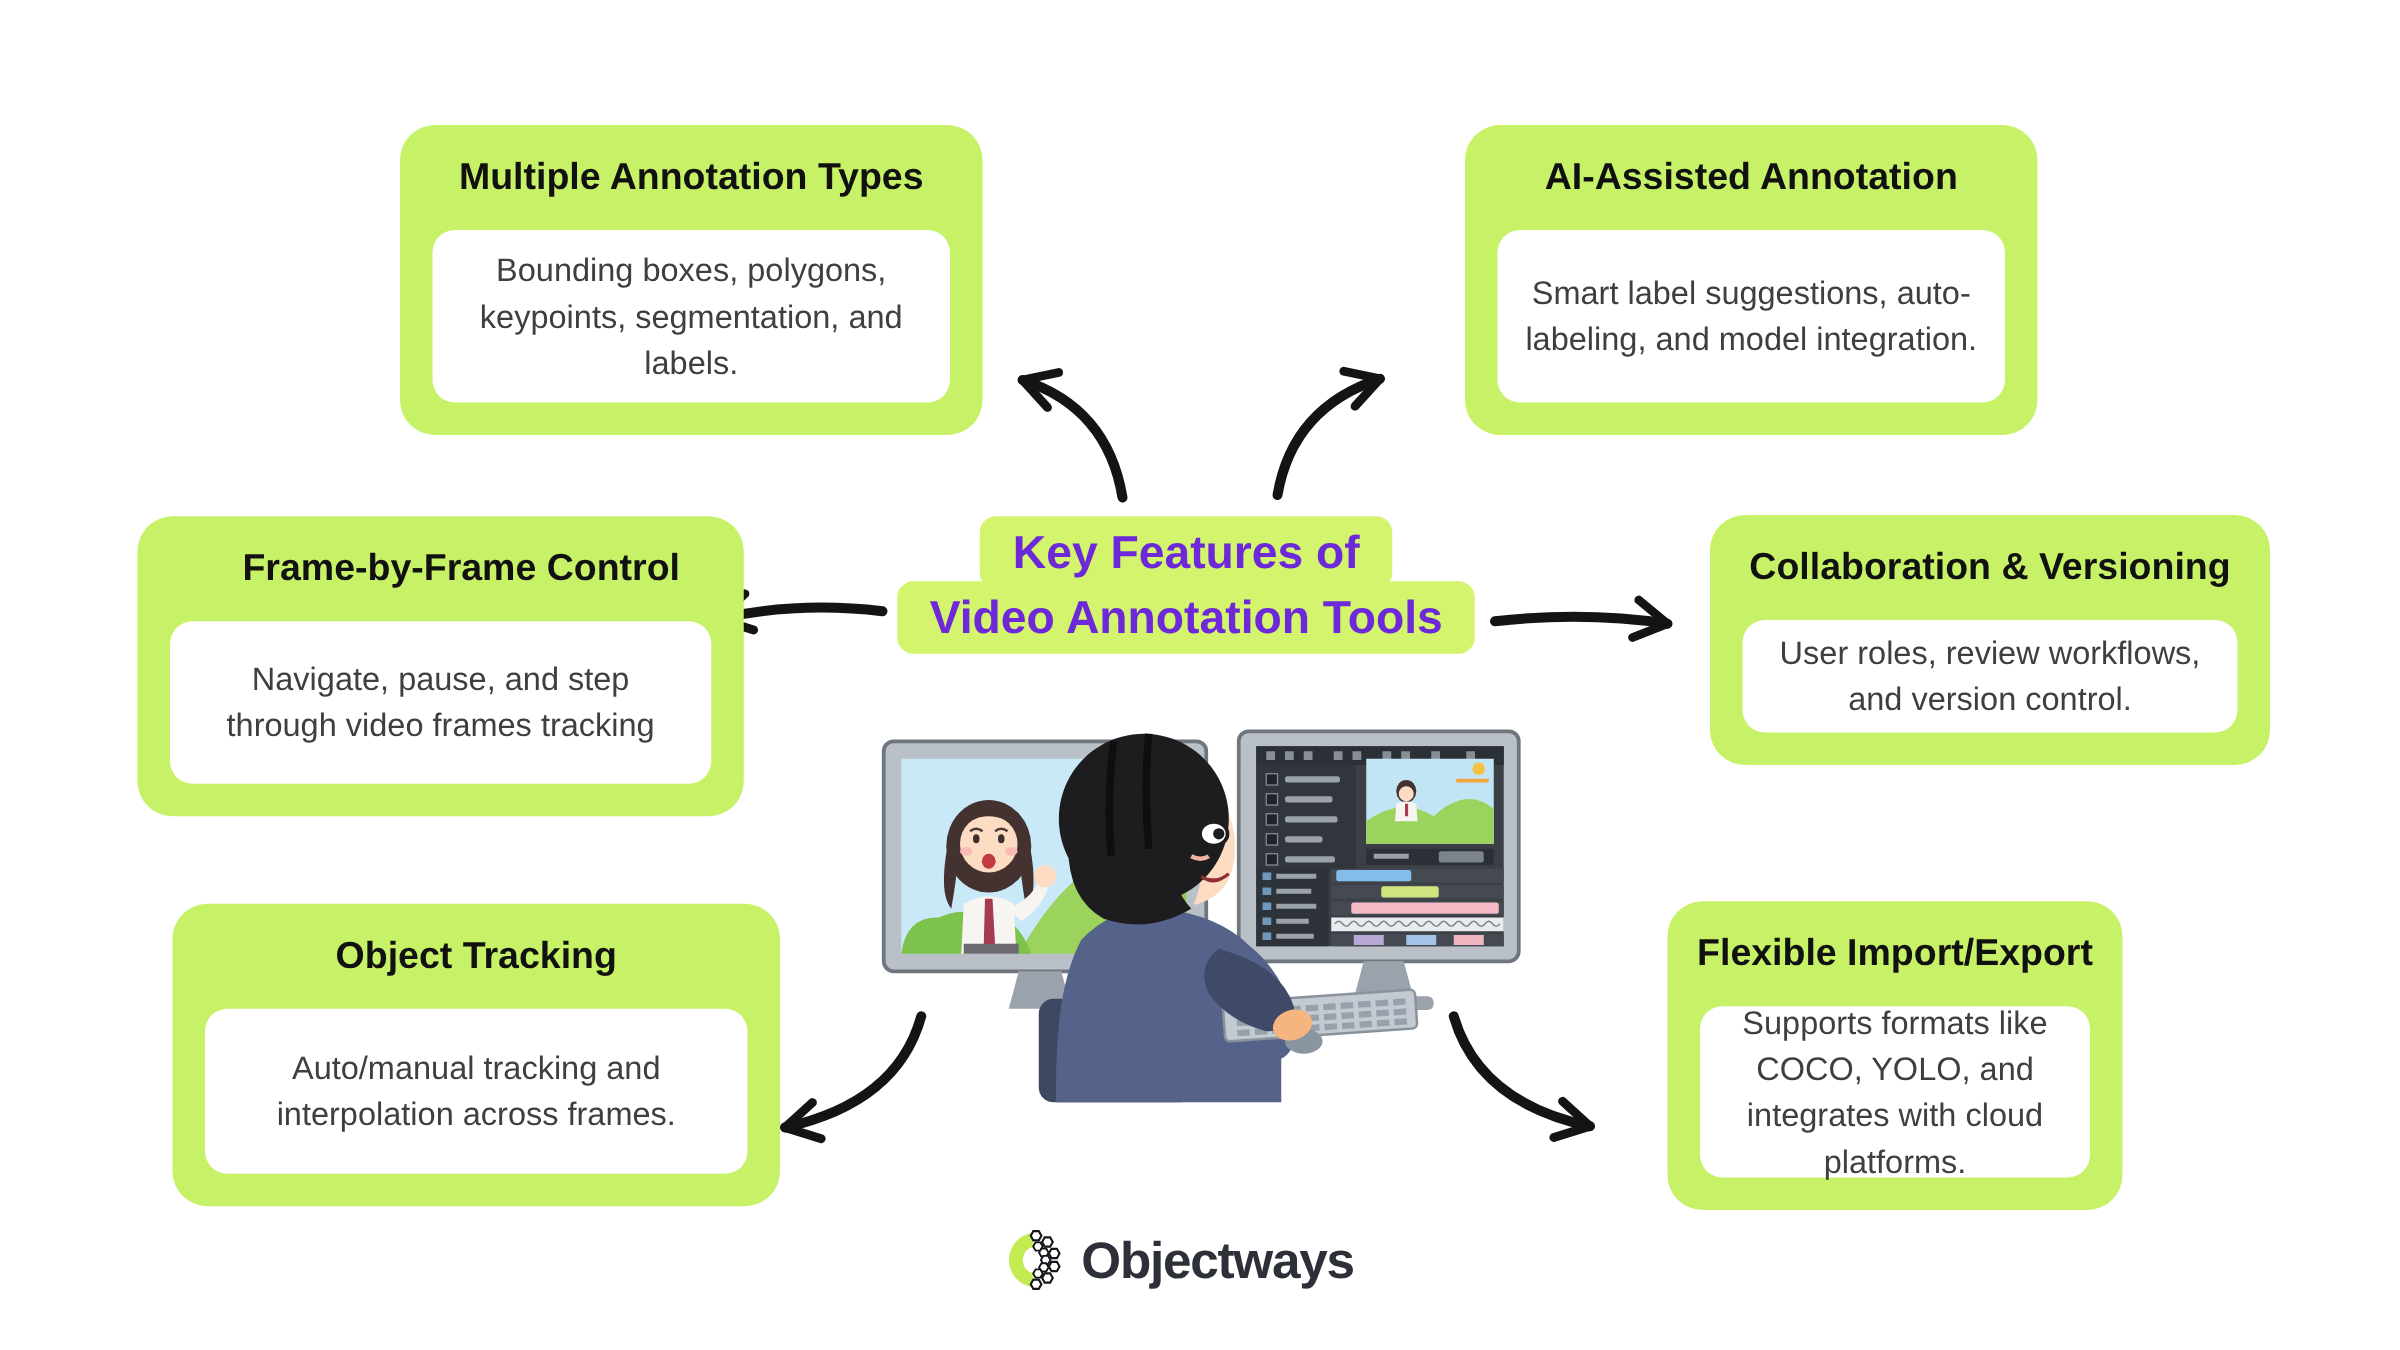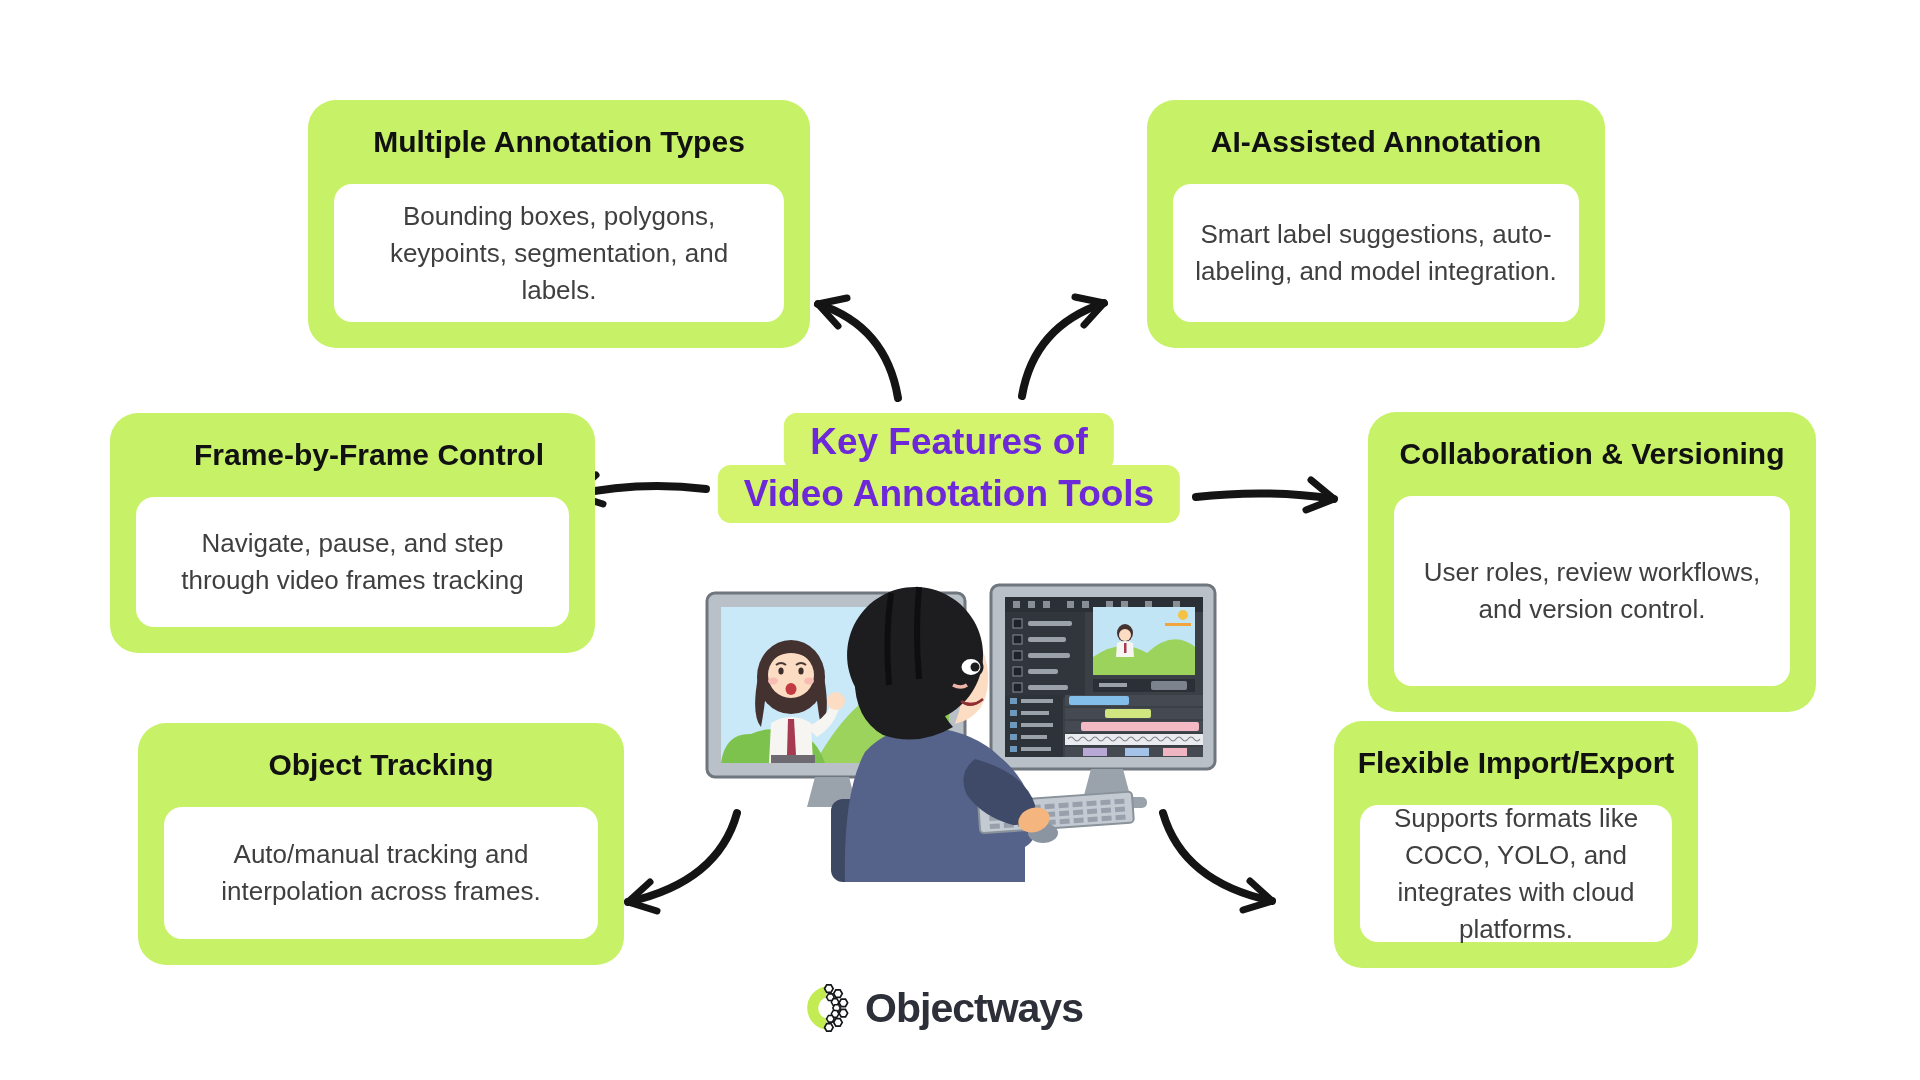--- a/index.html
+++ b/index.html
@@ -22,24 +22,24 @@
   .box-inner{
     position:absolute;left:26px;right:26px;top:84px;bottom:26px;
     background:#ffffff;border-radius:18px;
     display:flex;align-items:center;justify-content:center;
     text-align:center;
   }
   .box-body{
     margin:0;padding:0 18px;
     font-size:26px;line-height:37px;color:#3f3f3f;
   }
-  .fb-tl{left:308px;top:100px;width:502px;height:248px;}
-  .fb-tr{left:1147px;top:100px;width:458px;height:248px;}
+  .fb-tl{left:320px;top:100px;width:466px;height:248px;}
+  .fb-tr{left:1172px;top:100px;width:458px;height:248px;}
   .fb-ml{left:110px;top:413px;width:452px;height:240px;padding-left:33px;}
-  .fb-mr{left:1368px;top:412px;width:448px;height:300px;}
+  .fb-mr{left:1368px;top:412px;width:448px;height:200px;}
   .fb-bl{left:138px;top:723px;width:486px;height:242px;}
   .fb-br{left:1334px;top:721px;width:364px;height:247px;}
   .fb-ml .box-body{padding:0 26px;}
   .fb-mr .box-body{padding:0 6px;}
 
   
   .center-title{
     position:absolute;left:949px;top:413px;transform:translateX(-50%);
     z-index:3;display:flex;flex-direction:column;align-items:center;
   }

